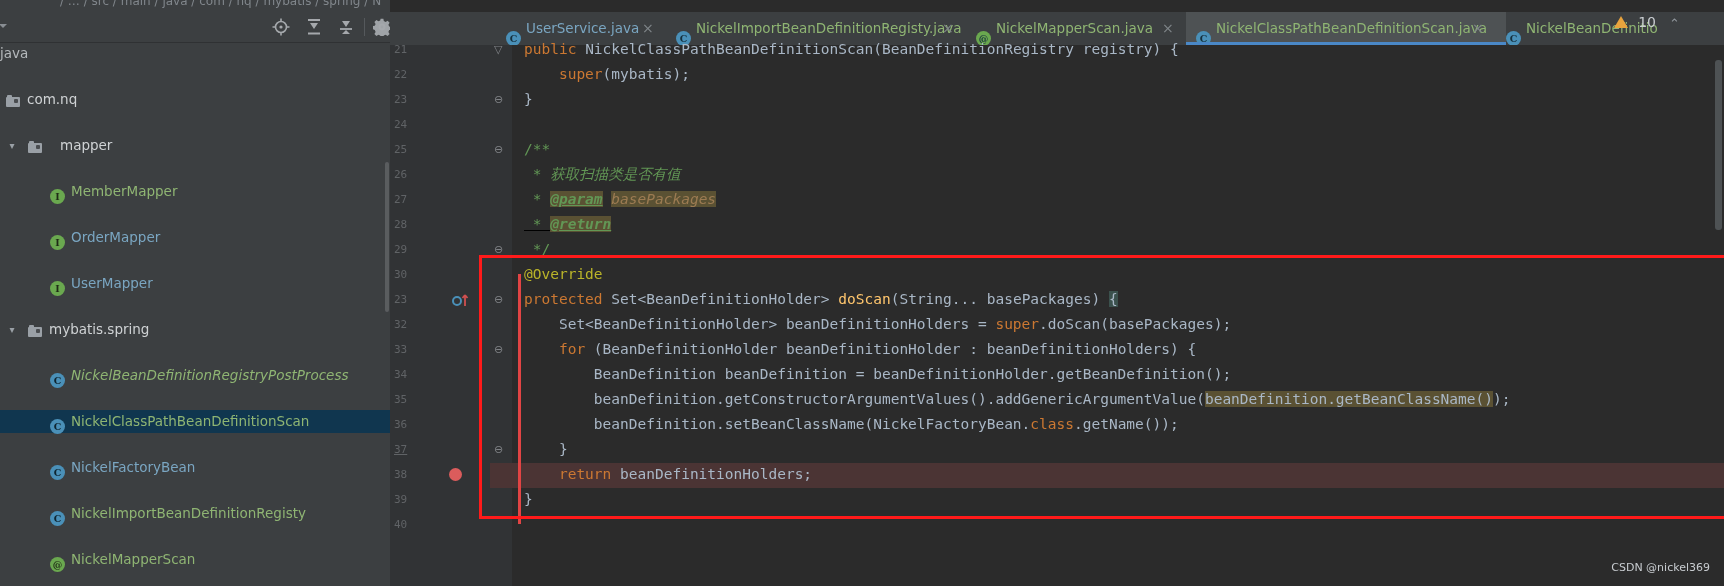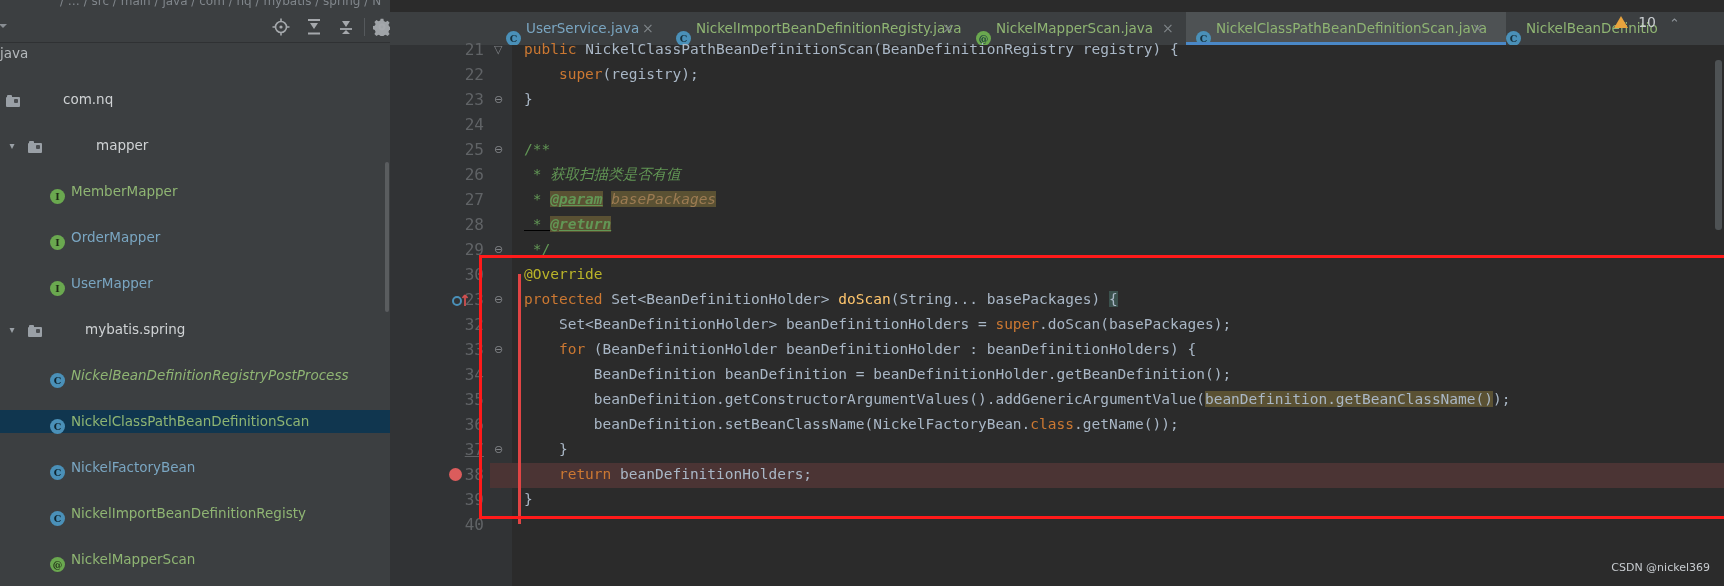--- a/index.html
+++ b/index.html
@@ -25,21 +25,21 @@
   .tree{position:absolute;left:0;top:30px;width:390px;height:544px;
         font-size:13.5px;overflow:hidden;}
   .row{position:relative;height:23px;line-height:23px;white-space:nowrap;
        color:#bbbbbb;}
   .row.sel{background:#10364f;}
   .arrow{position:absolute;width:12px;height:23px;color:#9aa0a6;font-size:10px;
          text-align:center;line-height:23px;}
   .ico{position:absolute;top:4px;width:15px;height:15px;}
   .lbl{position:absolute;white-space:nowrap;}
   .c-green{color:#8fb573;} .c-blue{color:#7aa6c2;} .c-grey{color:#b4b8bb;}
-  .c-white{color:#cfd2d4;margin-left:36px;}
+  .c-white{color:#cfd2d4;}
 
   
   .fold{position:relative;display:inline-block;width:15px;height:13px;}
   .fold i{position:absolute;left:0;top:2px;width:14px;height:10px;
           background:#9aa0a6;border-radius:1px;}
   .fold b{position:absolute;left:1px;top:0px;width:5px;height:3px;
           background:#9aa0a6;border-radius:1px;}
   .fold u{position:absolute;left:8px;top:4px;width:4px;height:4px;
           background:#4a4d50;border-radius:1px;}
 
@@ -60,22 +60,22 @@
        font-size:13.5px;color:#9aa0a6;padding:0 0 0 10px;}
   .tab.active{background:#4e5254;}
   .tab .ul{position:absolute;left:0;bottom:0;width:100%;height:3px;background:#4a88c7;}
   .tab .tico{position:absolute;top:9px;left:10px;}
   .tab .tlbl{position:absolute;top:0;white-space:nowrap;}
   .tab .tx{position:absolute;top:0;color:#7f8589;font-size:14px;}
 
   .codearea{position:absolute;left:0;top:45px;width:1334px;height:541px;
             background:#2b2b2b;}
   .gutter{position:absolute;left:0;top:0;width:100px;height:541px;background:#313335;}
-  .lnum{position:absolute;right:6px;width:90px;text-align:right;height:25px;
-        line-height:25px;font-size:16px;color:#606366;
+  .lnum{position:absolute;right:6px;width:90px;text-align:left;height:25px;
+        line-height:25px;font-size:11px;color:#606366;
         font-family:"DejaVu Sans Mono","Liberation Mono",monospace;}
   .foldcol{position:absolute;left:100px;top:0;width:22px;height:541px;background:#313335;}
   .foldmark{position:absolute;left:4px;width:13px;height:25px;}
   .stripe{position:absolute;left:122px;top:0;width:12px;height:541px;background:#2b2b2b;}
 
   .code{position:absolute;left:134px;top:0;width:1200px;height:541px;
         font-family:"DejaVu Sans Mono","Liberation Mono",monospace;
         font-size:14.5px;}
   .cl{position:absolute;left:0;height:25px;line-height:25px;white-space:pre;}
   .k{color:#cc7832;} .t{color:#a9b7c6;} .m{color:#ffc66d;}
@@ -256,21 +256,21 @@
           <div class="foldmark" style="top: 92px; color: rgb(128, 131, 135); font-size: 11px; line-height: 25px;">⊖</div>
           <div class="foldmark" style="top: 192px; color: rgb(128, 131, 135); font-size: 11px; line-height: 25px;">⊖</div>
           <div class="foldmark" style="top: 242px; color: rgb(128, 131, 135); font-size: 11px; line-height: 25px;">⊖</div>
           <div class="foldmark" style="top: 292px; color: rgb(128, 131, 135); font-size: 11px; line-height: 25px;">⊖</div>
           <div class="foldmark" style="top: 392px; color: rgb(128, 131, 135); font-size: 11px; line-height: 25px;">⊖</div>
         </div>
       <div class="stripe"></div>
       <div class="errline" style="top: 418px; left: 100px;"></div>
         <div class="code">
           <div class="cl" style="top: -8px;"><span class="k">public</span><span class="t"> </span><span class="t">NickelClassPathBeanDefinitionScan</span><span class="t">(BeanDefinitionRegistry registry) {</span></div>
-          <div class="cl" style="top: 17px;"><span class="t">    </span><span class="k">super</span><span class="t">(registry);</span></div>
+          <div class="cl" style="top: 17px;"><span class="t">    </span><span class="k">super</span><span class="t">(mybatis);</span></div>
           <div class="cl" style="top: 42px;"><span class="t">}</span></div>
           <div class="cl" style="top: 67px;"></div>
           <div class="cl" style="top: 92px;"><span class="doc">/**</span></div>
           <div class="cl" style="top: 117px;"><span class="doc"> * </span><span class="cmt">获取扫描类是否有值</span></div>
           <div class="cl" style="top: 142px;"><span class="doc"> * </span><span class="tag hl">@param</span><span class="doc"> </span><span class="cmt hl" style="color:#9c7b52">basePackages</span></div>
           <div class="cl" style="top: 167px; text-decoration: underline;"><span class="doc"> * </span><span class="tag hl">@return</span></div>
           <div class="cl" style="top: 192px;"><span class="doc"> */</span></div>
           <div class="cl" style="top: 217px;"><span class="annot">@Override</span></div>
           <div class="cl" style="top: 242px;"><span class="k">protected</span><span class="t"> </span><span class="t">Set&lt;BeanDefinitionHolder&gt; </span><span class="m">doScan</span><span class="t">(String... basePackages) </span><span class="t brace-hl">{</span></div>
           <div class="cl" style="top: 267px;"><span class="t">    Set&lt;BeanDefinitionHolder&gt; beanDefinitionHolders = </span><span class="k">super</span><span class="t">.doScan(basePackages);</span></div>

